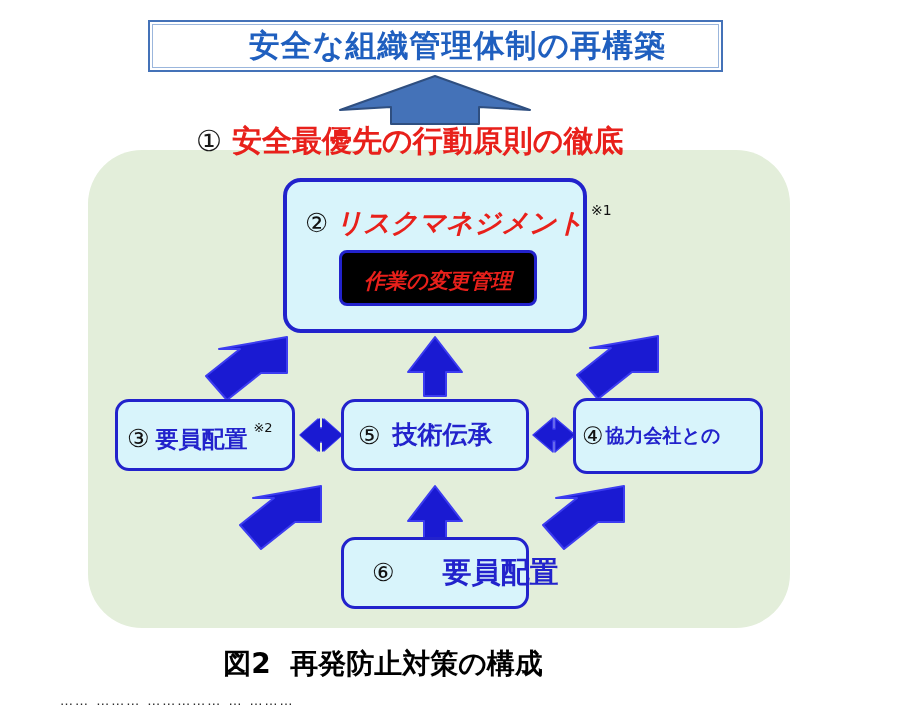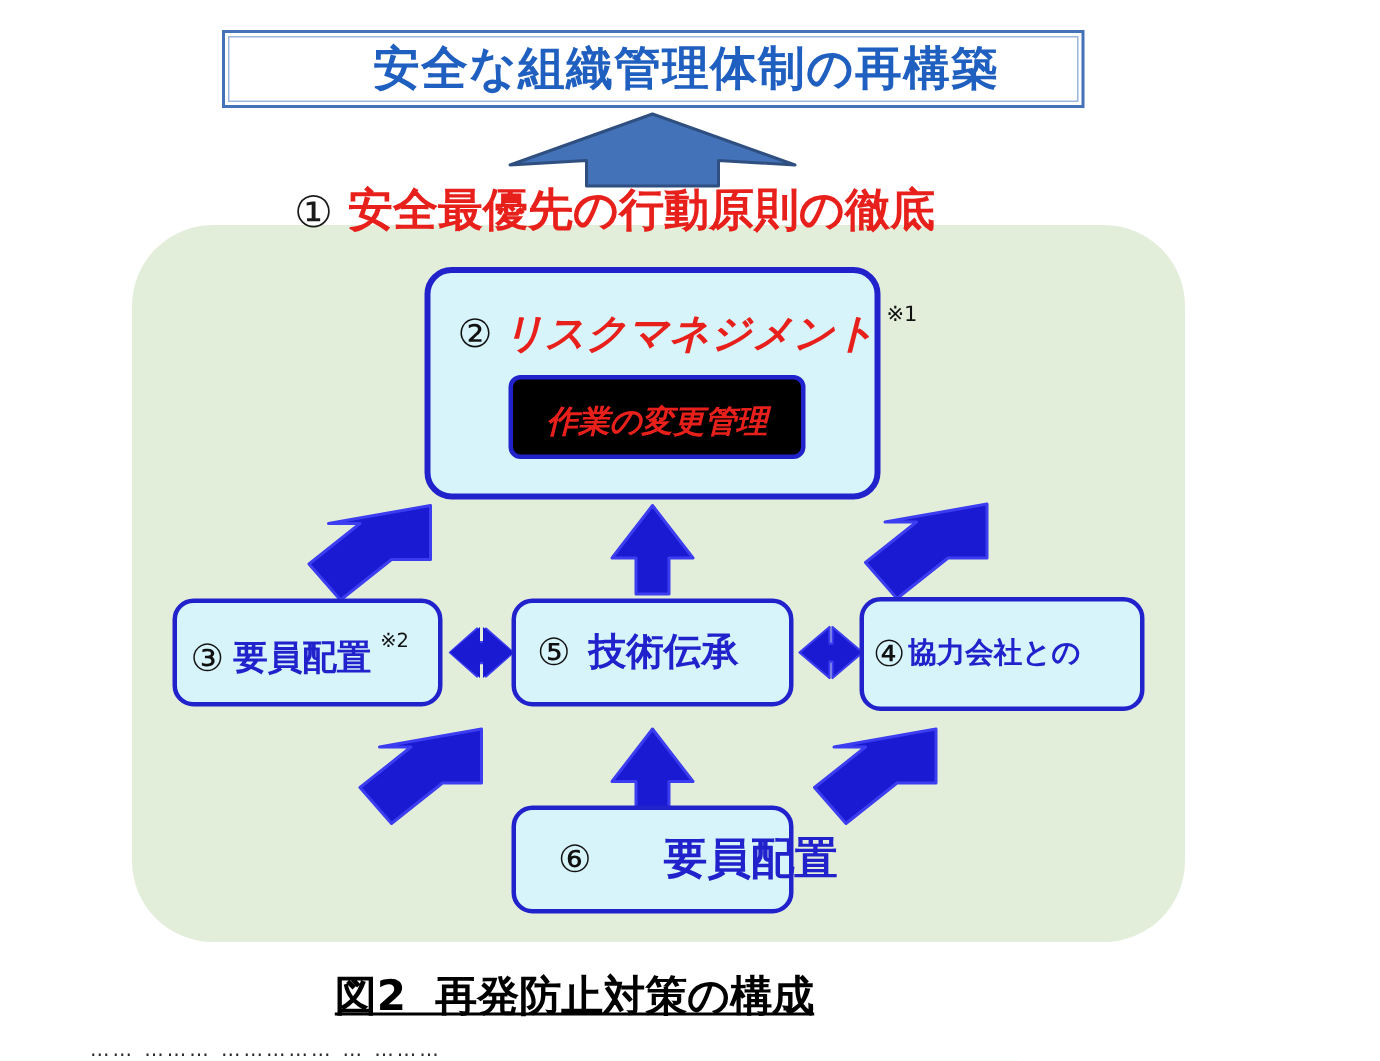--- a/index.html
+++ b/index.html
@@ -252,21 +252,20 @@
   .caption {
     position: absolute;
     left: 0;
     top: 645px;
     width: 766px;
     text-align: center;
     color: #000000;
     font-size: 28px;
     font-weight: bold;
     white-space: pre;
-    text-decoration: underline;
   }
 
   
   .footer-clip {
     position: absolute;
     left: 0;
     top: 697px;
     width: 920px;
     height: 10px;
     overflow: hidden;

